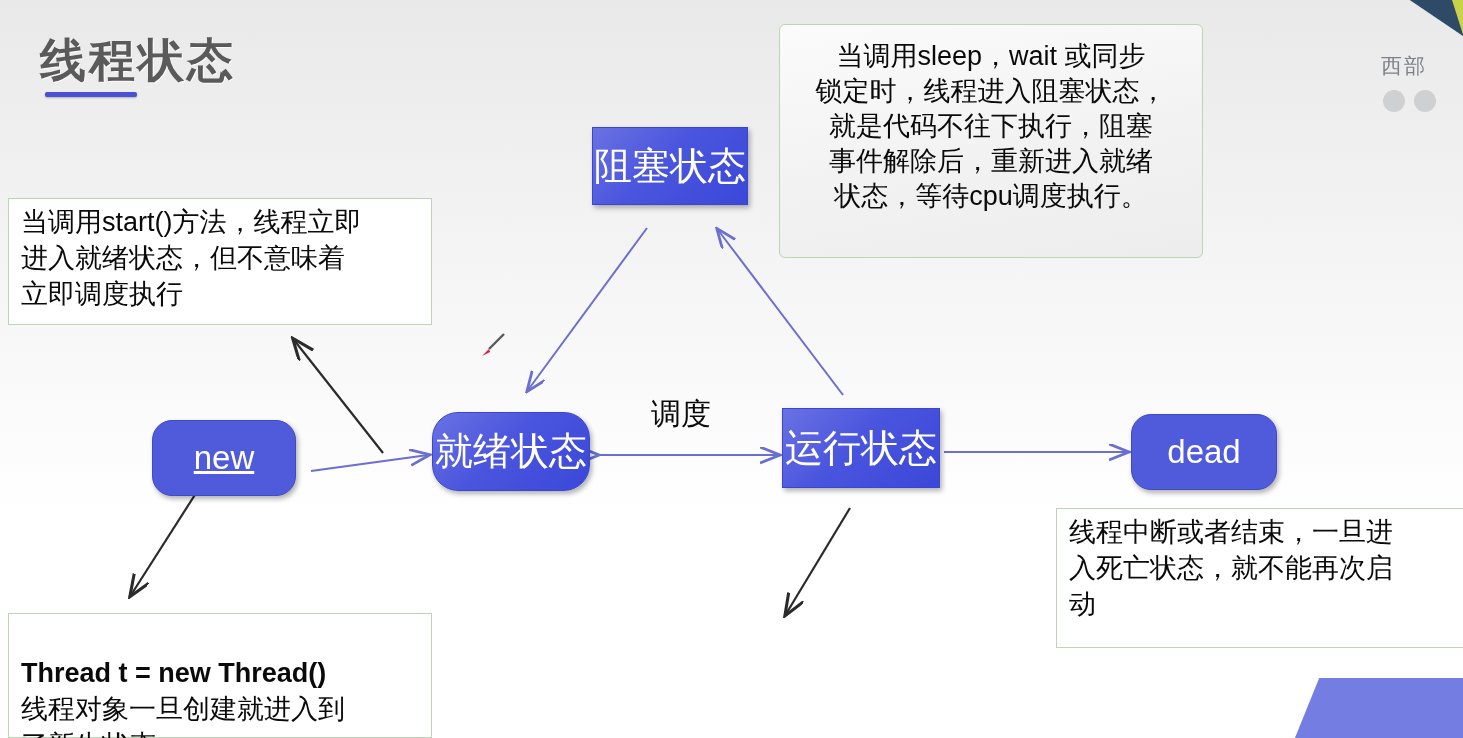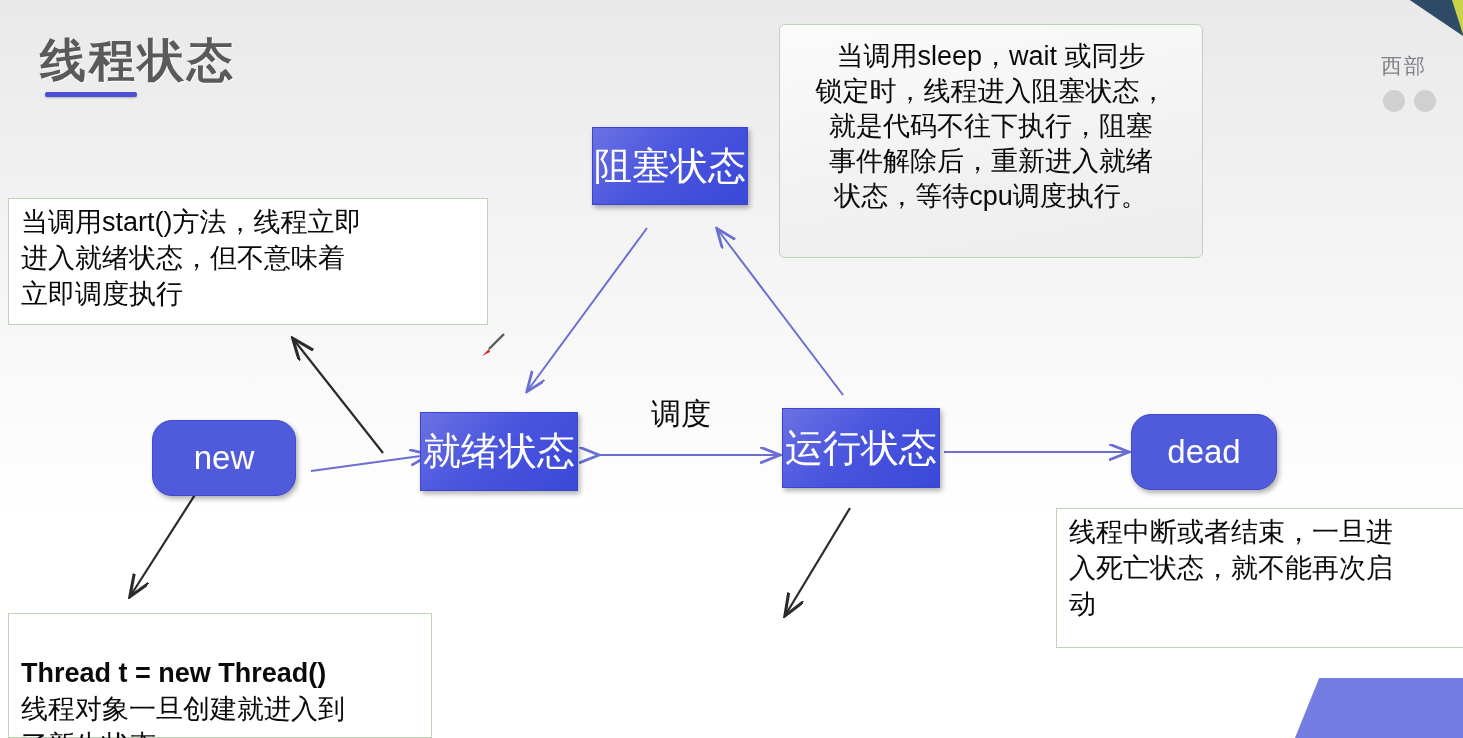--- a/index.html
+++ b/index.html
@@ -82,21 +82,21 @@
     white-space:pre-line;
   }
   .note.rounded{
     border-radius:6px;
     background:linear-gradient(170deg,#fbfbfb 0%,#f2f2f2 55%,#ededed 100%);
     text-align:center;
     padding:14px 18px;
     line-height:1.30;
   }
   .note b{font-weight:bold;}
-  #note-start{left:8px;top:198px;width:480px;height:127px;}
+  #note-start{left:8px;top:198px;width:424px;height:127px;}
   #note-block{left:779px;top:24px;width:424px;height:234px;}
   #note-new{left:8px;top:613px;width:424px;height:125px;}
   #note-run{left:590px;top:620px;width:423px;height:118px;}
   #note-dead{left:1056px;top:508px;width:430px;height:140px;}
   
   .node{
     position:absolute;
     display:flex;align-items:center;justify-content:center;
     color:#ffffff;
     box-sizing:border-box;
@@ -107,23 +107,23 @@
     border:1px solid #3a46cf;
     font-size:38px;
   }
   .node.round{
     background:#4f5bdb;
     border:1px solid #4049c9;
     border-radius:20px;
     font-size:33px;
   }
   #node-blocked{left:592px;top:127px;width:156px;height:78px;}
-  #node-ready{left:420px;top:412px;width:158px;height:79px;}
+  #node-ready{left:432px;top:412px;width:158px;height:79px;border-radius:26px;}
   #node-running{left:782px;top:408px;width:158px;height:80px;}
-  #node-new{left:152px;top:420px;width:144px;height:76px;}
+  #node-new{left:152px;top:420px;width:144px;height:76px;text-decoration:underline;}
   #node-dead{left:1131px;top:414px;width:146px;height:76px;}
   
   .edge-label{
     position:absolute;left:651px;top:394px;
     font-size:30px;color:#0a0a0a;
   }
   
   #edges{position:absolute;left:0;top:0;width:1463px;height:738px;
          pointer-events:none;}
   

